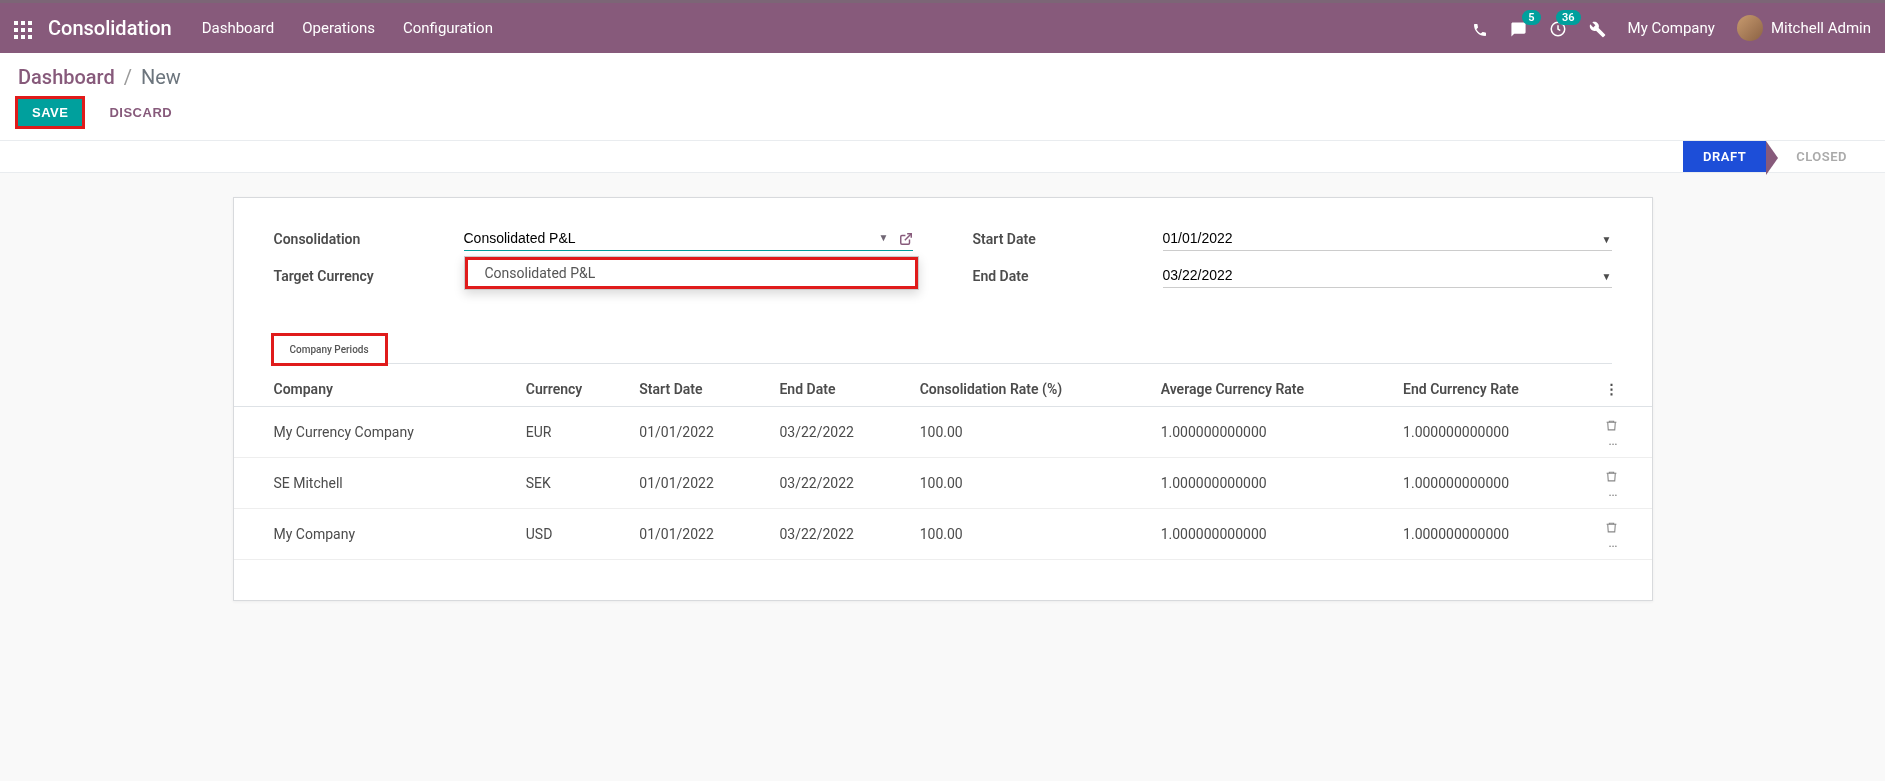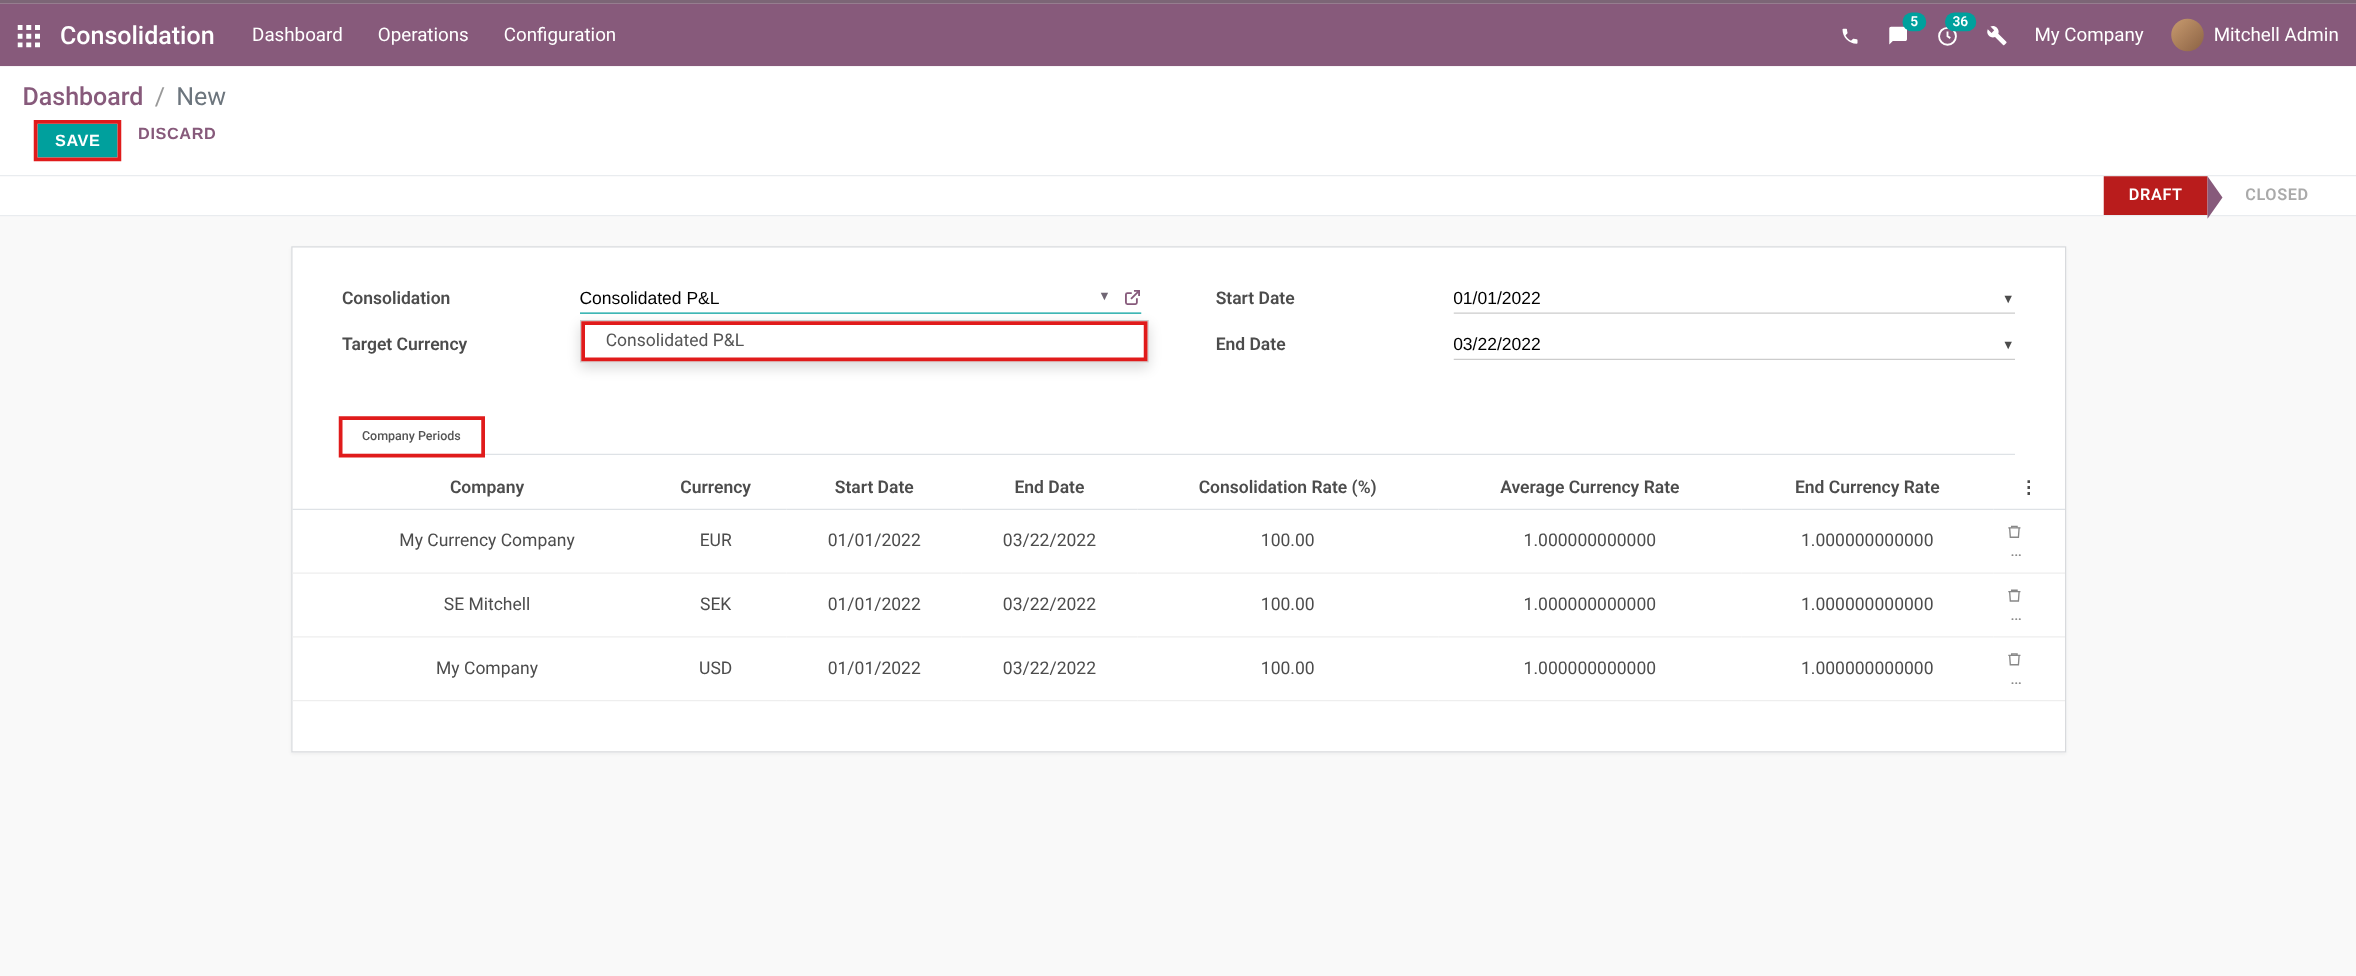--- a/index.html
+++ b/index.html
@@ -16,27 +16,27 @@
   .badge { position: absolute; top: -8px; right: -14px; background: #00A09D; color: #fff; border-radius: 10px; font-size: 11px; font-weight: 600; padding: 1px 6px; }
   .nav-company { font-size: 15px; }
   .nav-user { display: flex; align-items: center; gap: 8px; font-size: 15px; justify-content: flex-end; }
   .avatar { width: 26px; height: 26px; border-radius: 50%; background: linear-gradient(135deg,#c89b6f,#8b6244); }
   
   .breadcrumb-bar { background: #fff; padding: 12px 18px 0 18px; display: flex; align-items: flex-start; flex-direction: column; }
   .breadcrumb { font-size: 20px; }
   .breadcrumb .bc-link { color: #875A7B; font-weight: 500; }
   .breadcrumb .bc-sep { color: #999; margin: 0 4px; }
   .breadcrumb .bc-cur { color: #6c757d; }
-  .action-row { display: flex; gap: 16px; align-items: flex-start; padding: 10px 0 14px 0; margin-left: 12px; }
+  .action-row { display: flex; gap: 27px; align-items: center; padding: 10px 0 14px 0; }
   .btn-save { background: #00A09D; color: #fff; border: none; padding: 6px 14px; font-weight: 600; font-size: 13px; letter-spacing: 0.5px; cursor: pointer; outline: 3px solid #e01b1b; outline-offset: 0; }
   .btn-discard { background: none; border: none; color: #875A7B; font-weight: 600; font-size: 13px; letter-spacing: 0.5px; cursor: pointer; }
   
   .status-bar { background: #fff; border-top: 1px solid #e9ecef; border-bottom: 1px solid #e9ecef; display: flex; justify-content: flex-end; padding: 0 18px; }
   .status-item { position: relative; padding: 8px 20px; font-size: 13px; font-weight: 600; letter-spacing: 0.5px; }
-  .status-item.active { background: #b91c1c; color: #fff; }
+  .status-item.active { background: #1d4ed8; color: #fff; }
   .status-item.active::after { content:''; position:absolute; right:-12px; top:0; bottom:0; width:0; border-left:12px solid #875A7B; border-top:17px solid transparent; border-bottom:17px solid transparent; }
   .status-item.inactive { color: #aaa; padding-left: 30px; }
   
   .sheet-wrap { padding: 24px 0; display:flex; justify-content:center; }
   .sheet { background: #fff; width: 1420px; border: 1px solid #d8dadd; box-shadow: 0 1px 3px rgba(0,0,0,0.05); padding: 28px 0 40px 0; }
   
   .form-grid { display: flex; gap: 60px; padding: 0 40px 26px 40px; }
   .form-col { flex: 1; }
   .form-row { display: flex; align-items: center; margin-bottom: 12px; position: relative; }
   .form-label { width: 190px; font-weight: 600; color: #4c4c4c; font-size: 14px; }
@@ -49,21 +49,21 @@
   
   .dropdown { position: absolute; left: 0; top: 30px; right: -6px; background: #fff; border: 1px solid #ccc; box-shadow: 0 4px 10px rgba(0,0,0,0.15); z-index: 10; }
   .dropdown-item { padding: 8px 20px; font-size: 14px; color: #555; cursor: pointer; }
   .dropdown-item.hl { outline: 3px solid #e01b1b; outline-offset: -3px; }
   
   .tabs { margin: 10px 40px 0 40px; border-bottom: 1px solid #dee2e6; }
   .tab { display: inline-block; padding: 8px 16px; font-size: 10px; color: #555; font-weight: 500; cursor: pointer;}
   .tab.hl { outline: 3px solid #e01b1b; outline-offset: 0; }
   
   .table { width: 100%; border-collapse: collapse; margin-top: 8px; }
-  .table th, .table td { text-align: center; padding: 9px 10px; font-size: 14px; border-bottom: 1px solid #eee; }
+  .table th, .table td { text-align: left; padding: 9px 10px; font-size: 14px; border-bottom: 1px solid #eee; }
   .table th { font-weight: 600; color: #4c4c4c; border-bottom: 1px solid #dee2e6; }
   .table th:first-child, .table td:first-child { padding-left: 40px; }
   .num { text-align: right; }
   .table .row-actions { width: 50px; text-align: right; padding-right: 34px; color: #888; }
   .kebab { padding-right: 34px; text-align: right; color: #888; cursor: pointer; }
   .addline { color: #17a2b8; cursor: pointer; padding: 10px 40px; font-size: 14px; }
   
   svg { display: inline-block; vertical-align: middle; }
 </style>
 </head>

